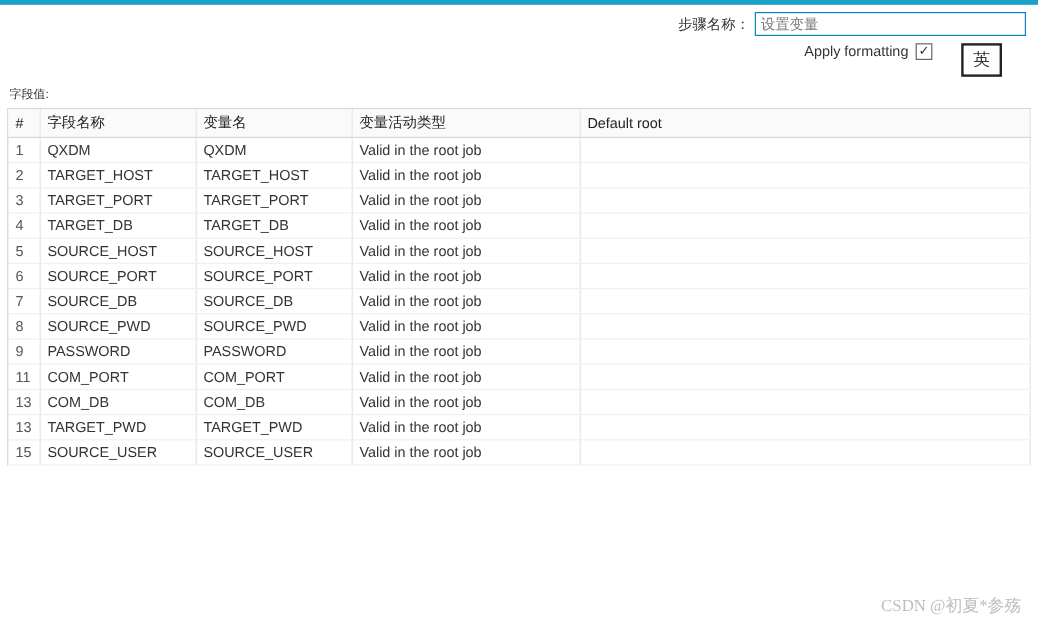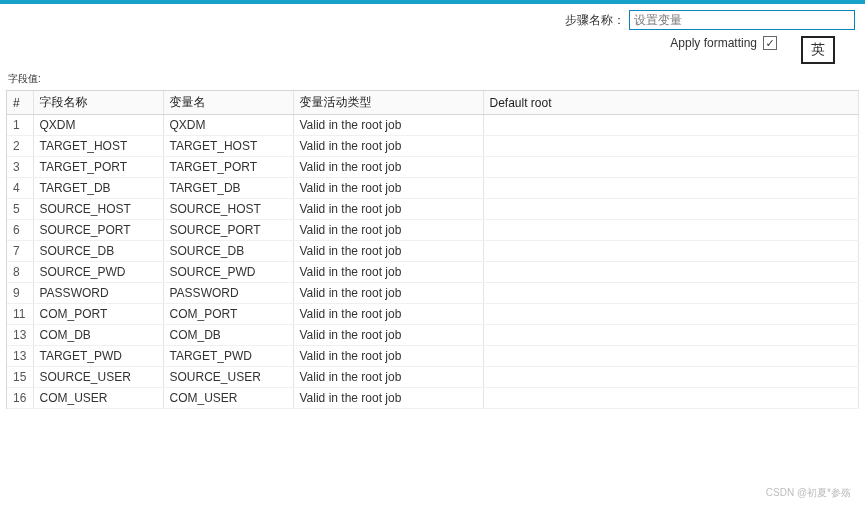--- a/index.html
+++ b/index.html
@@ -93,24 +93,24 @@
     }
     col.c-idx { width: 26px; }
     col.c-field { width: 130px; }
     col.c-var { width: 130px; }
     col.c-type { width: 190px; }
     col.c-def { width: auto; }
     td.idx { color: #555; text-align: left; }
     .watermark {
       position: absolute;
       right: 14px;
-      bottom: 20px;
+      bottom: 6px;
       color: #bdbdbd;
-      font-size: 10px;
-      font-family: Liberation Sans, sans-serif;
+      font-size: 14px;
+      font-family: Liberation Serif, serif;
     }
   </style>
 </head>
 <body>
 
 <div class="title-bar"></div>
 
 <div class="header-row">
   <div class="spacer"></div>
   <span class="step-label">步骤名称：</span>
@@ -229,24 +229,17 @@
           <td>Valid in the root job</td>
           <td></td>
         </tr>
         <tr>
           <td class="idx">15</td>
           <td>SOURCE_USER</td>
           <td>SOURCE_USER</td>
           <td>Valid in the root job</td>
           <td></td>
         </tr>
-        <tr>
-          <td class="idx">16</td>
-          <td>COM_USER</td>
-          <td>COM_USER</td>
-          <td>Valid in the root job</td>
-          <td></td>
-        </tr>
       </tbody>
   </table>
 </div>
 
 <div class="watermark">CSDN @初夏*参殇</div>
 
 </body></html>

